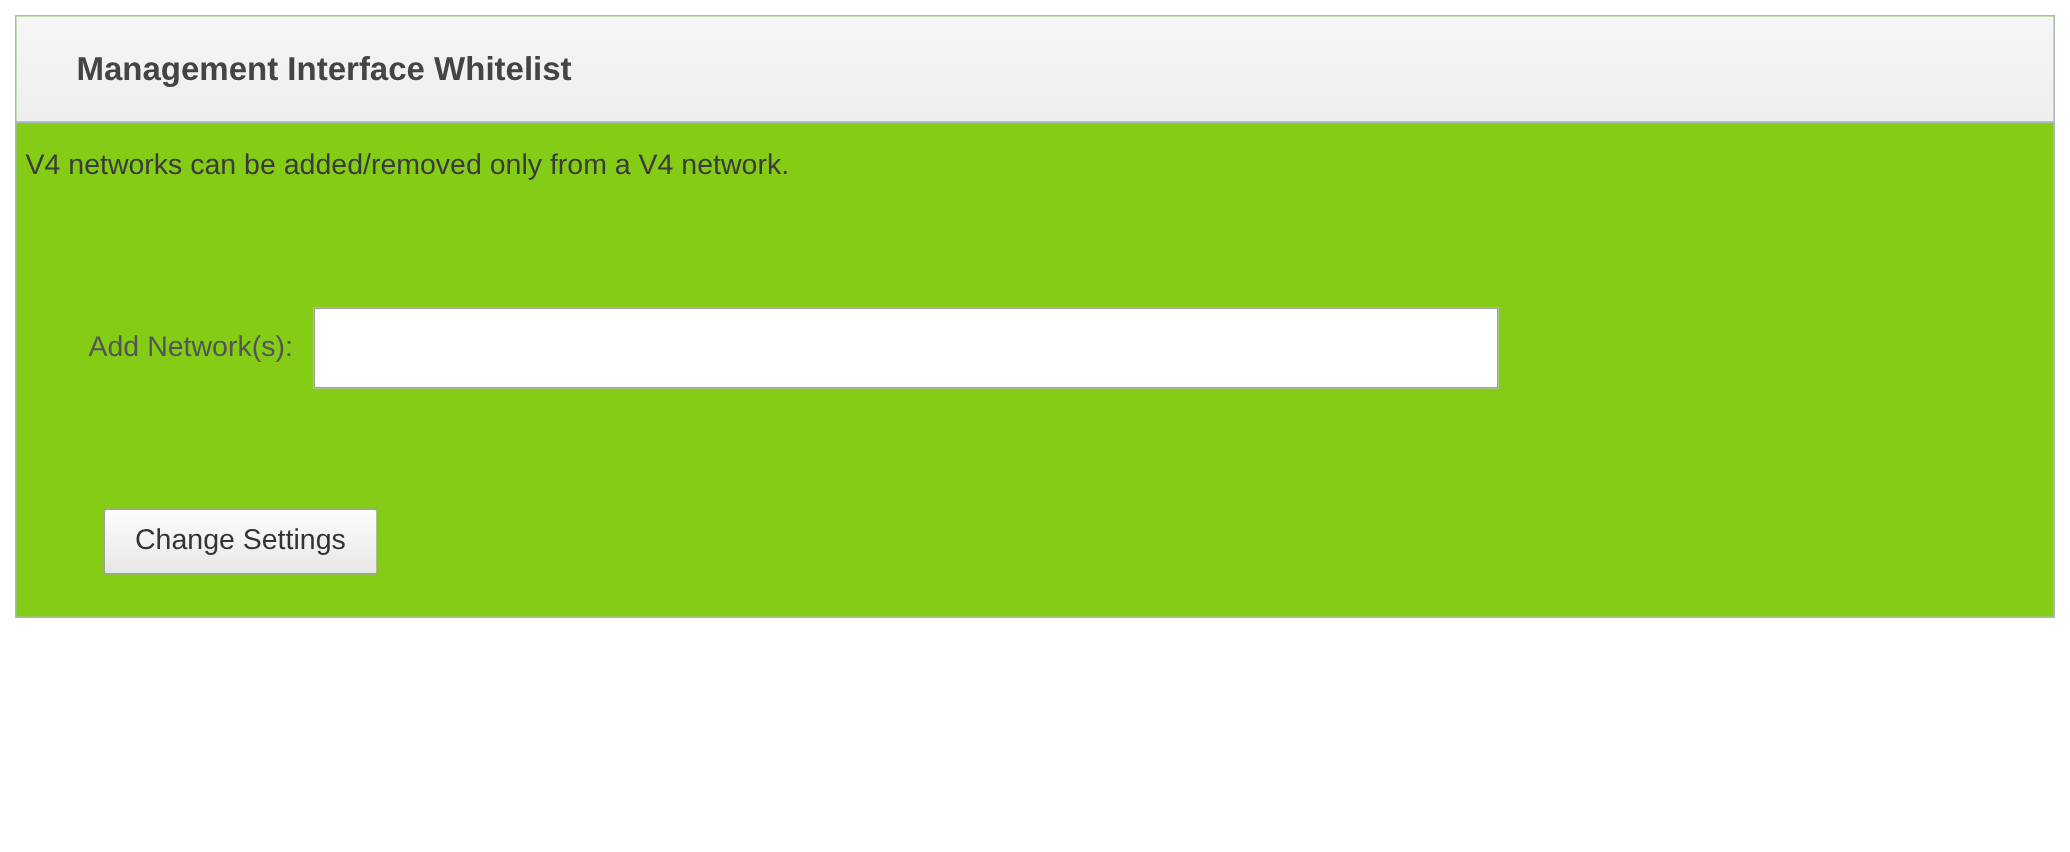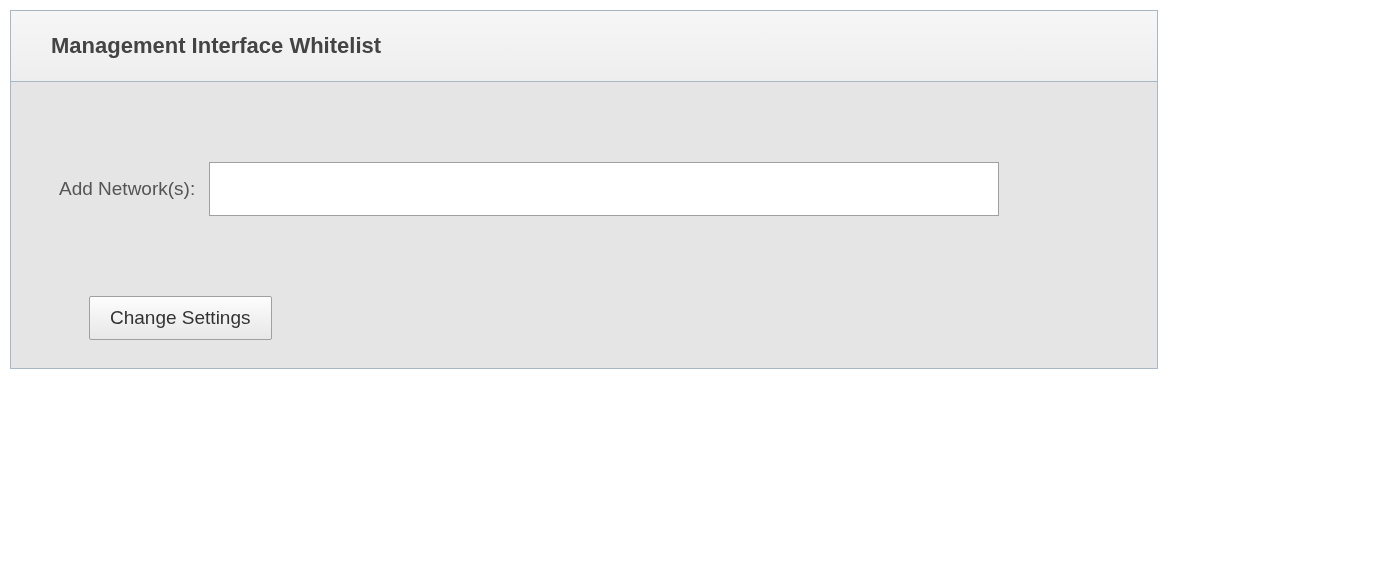--- a/index.html
+++ b/index.html
@@ -7,23 +7,23 @@
       margin: 0;
       padding: 0;
     }
     body {
       font-family: "Lucida Grande", "Lucida Sans Unicode", "Segoe UI", Verdana, Arial, sans-serif;
       background: #ffffff;
       padding: 10px;
       color: #333;
     }
     .panel {
-      width: 1148px;
+      width: 1360px;
       border: 1px solid #a9b7c4;
-      background: #e5e5e5;
+      background: #84cc16;
     }
     .panel-header {
       background: linear-gradient(to bottom, #f6f6f7, #eeeeef);
       border-bottom: 1px solid #a9b7c4;
       padding: 22px 8px 22px 40px;
     }
     .panel-title {
       font-size: 22px;
       font-weight: bold;
       color: #444;
@@ -63,31 +63,31 @@
       padding: 80px 6px 28px 58px;
     }
     .btn {
       font-size: 19px;
       color: #333;
       padding: 10px 20px;
       border: 1px solid #a0a0a0;
       background: linear-gradient(to bottom, #fdfdfd, #e7e7e8);
       cursor: pointer;
       border-radius: 2px;
-      margin-left: 20px;
     }
   </style>
 </head>
 <body>
 
 <div class="panel">
   <div class="panel-header">
     <span class="panel-title">Management Interface Whitelist</span>
   </div>
   <div class="panel-body">
+    <p class="info-text">V4 networks can be added/removed only from a V4 network.</p>
 
     <div class="form-row">
       <label class="form-label">Add Network(s):</label>
       <input type="text" class="text-input" value="" style="">
     </div>
 
     <div class="button-row">
       <button class="btn">Change Settings</button>
     </div>
   </div>

